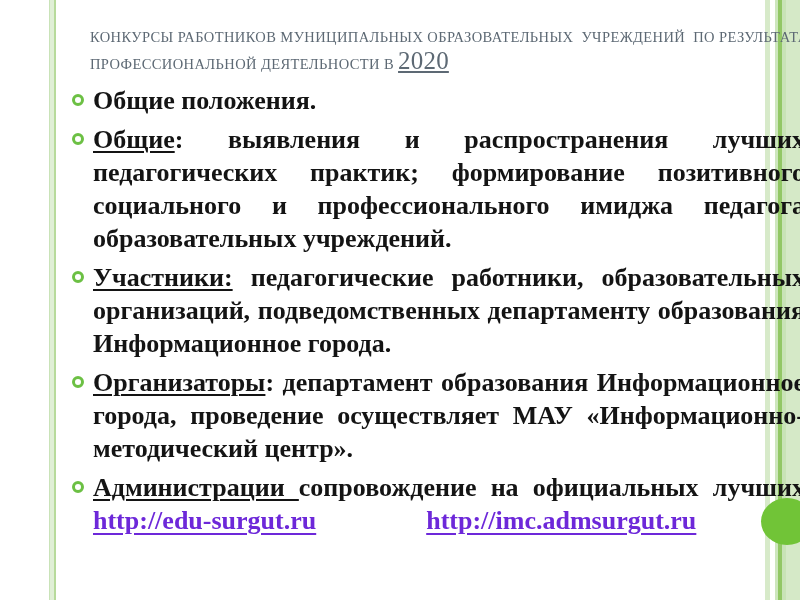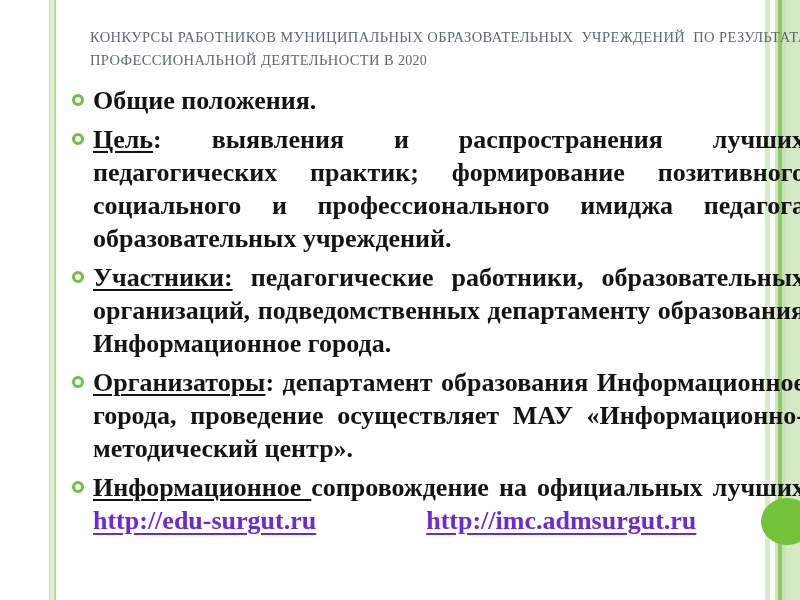--- a/index.html
+++ b/index.html
@@ -44,21 +44,21 @@
   }
 
   .title {
     position: absolute; left: 42px; top: 26px;
     margin: 0; font-weight: normal;
     font-size: 14.5px; line-height: 23px;
     letter-spacing: 0.4px;
     color: #5d6974;
     white-space: pre;
   }
-  .title .year { font-size: 14px; letter-spacing: 0.2px; }
+  .title .year { font-size: 25px; letter-spacing: 0.2px; text-decoration: underline; }
 
   .content {
     position: absolute; left: 24px; top: 84px; width: 733px;
     color: #141414;
     font-weight: bold;
   }
   .item {
     position: relative;
     padding-left: 21px;
     margin: 0 0 6px 0;
@@ -99,30 +99,30 @@
   <h1 class="title"><span>КОНКУРСЫ РАБОТНИКОВ МУНИЦИПАЛЬНЫХ ОБРАЗОВАТЕЛЬНЫХ  УЧРЕЖДЕНИЙ  ПО РЕЗУЛЬТАТАМ
 ПРОФЕССИОНАЛЬНОЙ ДЕЯТЕЛЬНОСТИ В </span><span class="year">2020</span></h1>
 
   <div class="content">
 
     <div class="item">
       <span class="ring"></span><span>Общие положения.</span>
     </div>
 
     <div class="item">
-      <span class="ring"></span><span class="term">Цель</span><span>: выявления и распространения лучших педагогических практик; формирование позитивного социального и профессионального имиджа педагога образовательных учреждений.</span>
+      <span class="ring"></span><span class="term">Общие</span><span>: выявления и распространения лучших педагогических практик; формирование позитивного социального и профессионального имиджа педагога образовательных учреждений.</span>
     </div>
 
     <div class="item">
       <span class="ring"></span><span class="term">Участники:</span><span> педагогические работники, образовательных организаций, подведомственных департаменту образования Информационное города.</span>
     </div>
 
     <div class="item">
       <span class="ring"></span><span class="term">Организаторы</span><span>: департамент образования Информационное города, проведение осуществляет МАУ «Информационно-методический центр».</span>
     </div>
 
     <div class="item">
-      <span class="ring"></span><span class="term">Информационное </span><span>сопровождение на официальных лучших</span>
+      <span class="ring"></span><span class="term">Администрации </span><span>сопровождение на официальных лучших</span>
       <a class="link">http://edu-surgut.ru</a><span class="gap"></span><a class="link">http://imc.admsurgut.ru</a>
     </div>
 
   </div>
 </div>
 
 </body></html>

